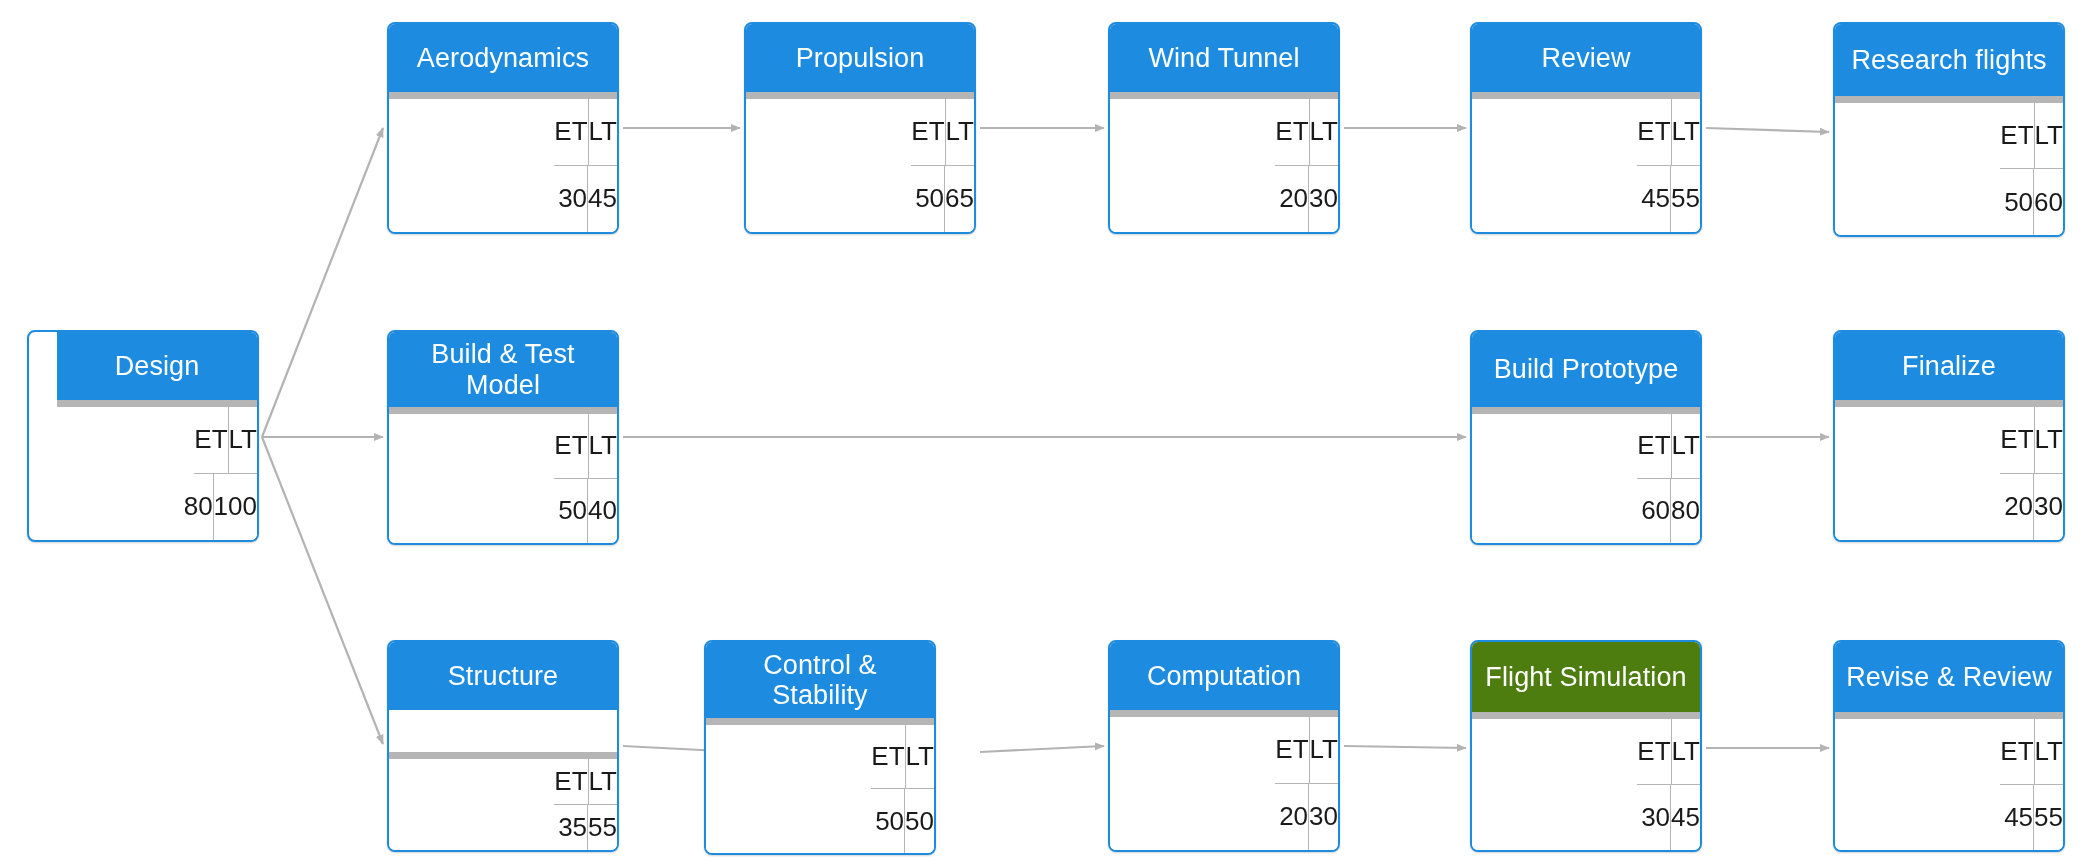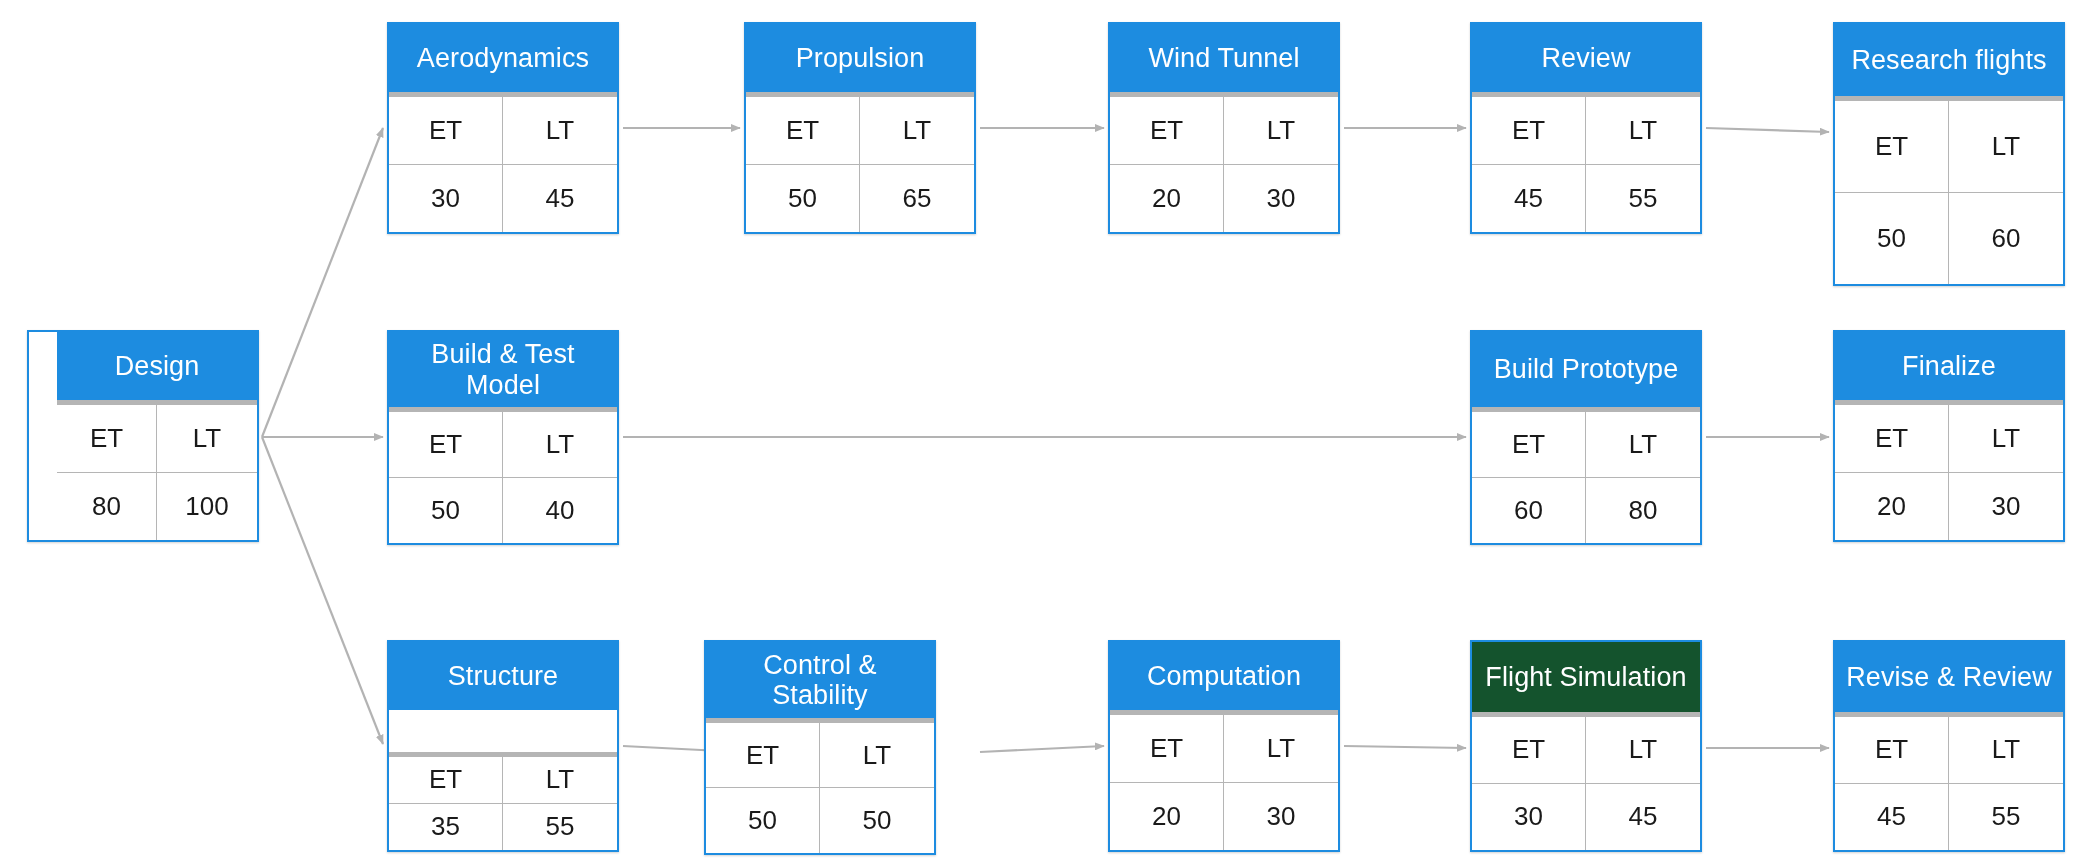--- a/index.html
+++ b/index.html
@@ -23,21 +23,21 @@
     left: 0;
     top: 0;
     width: 2090px;
     height: 862px;
     pointer-events: none;
   }
   .node {
     position: absolute;
     box-sizing: border-box;
     border: 2px solid #1d8ce0;
-    border-radius: 0;
+    border-radius: 8px;
     background: #ffffff;
     overflow: hidden;
     box-shadow: 0 1px 2px rgba(0,0,0,0.18);
     display: flex;
     flex-direction: column;
   }
   .node-header {
     background: #1d8ce0;
     color: #ffffff;
     font-size: 27px;
@@ -71,21 +71,22 @@
     align-items: center;
     justify-content: center;
     font-size: 26px;
     color: #1a1a1a;
     box-sizing: border-box;
   }
   .node-cell.cell-left {
     border-right: 1px solid #b5b5b5;
   }
   .node-body {
-    border-top: 5px solid #4c1d95;
+    border-top: 7px solid #4c1d95;
+    align-items: flex-end;
   }
 </style>
 </head>
 <body>
 
 <div id="canvas">
 
   <svg id="edge-layer" viewBox="0 0 2090 862" width="2090" height="862" xmlns="http://www.w3.org/2000/svg">
     <defs>
       <marker id="arrowhead" markerWidth="10" markerHeight="8" refX="9.2" refY="4" orient="auto" markerUnits="userSpaceOnUse">
@@ -168,21 +169,21 @@
           <div class="node-row row-head" style="border-bottom-color: rgb(181, 181, 181);">
             <div class="node-cell cell-left" style="border-right-color: rgb(181, 181, 181); color: rgb(26, 26, 26);">ET</div>
             <div class="node-cell" style="color: rgb(26, 26, 26);">LT</div>
           </div>
           <div class="node-row row-values">
             <div class="node-cell cell-left" style="border-right-color: rgb(181, 181, 181); color: rgb(26, 26, 26);">45</div>
             <div class="node-cell" style="color: rgb(26, 26, 26);">55</div>
           </div>
         </div>
       </div>
-      <div class="node" style="left: 1833px; top: 22px; width: 232px; height: 264px; border-color: rgb(29, 140, 224); background: rgb(255, 255, 255);">
+      <div class="node" style="left: 1833px; top: 22px; width: 232px; height: 215px; border-color: rgb(29, 140, 224); background: rgb(255, 255, 255);">
         <div class="node-header" style="height: 72px; background: rgb(29, 140, 224); color: rgb(255, 255, 255);">Research flights</div>
         <div class="node-body" style="border-top-color: rgb(181, 181, 181);">
           <div class="node-row row-head" style="border-bottom-color: rgb(181, 181, 181);">
             <div class="node-cell cell-left" style="border-right-color: rgb(181, 181, 181); color: rgb(26, 26, 26);">ET</div>
             <div class="node-cell" style="color: rgb(26, 26, 26);">LT</div>
           </div>
           <div class="node-row row-values">
             <div class="node-cell cell-left" style="border-right-color: rgb(181, 181, 181); color: rgb(26, 26, 26);">50</div>
             <div class="node-cell" style="color: rgb(26, 26, 26);">60</div>
           </div>
@@ -262,21 +263,21 @@
             <div class="node-cell cell-left" style="border-right-color: rgb(181, 181, 181); color: rgb(26, 26, 26);">ET</div>
             <div class="node-cell" style="color: rgb(26, 26, 26);">LT</div>
           </div>
           <div class="node-row row-values">
             <div class="node-cell cell-left" style="border-right-color: rgb(181, 181, 181); color: rgb(26, 26, 26);">20</div>
             <div class="node-cell" style="color: rgb(26, 26, 26);">30</div>
           </div>
         </div>
       </div>
       <div class="node" style="left: 1470px; top: 640px; width: 232px; height: 212px; border-color: rgb(29, 140, 224); background: rgb(255, 255, 255);">
-        <div class="node-header" style="height: 70px; background: #14532d; color: rgb(255, 255, 255);">Flight Simulation</div>
+        <div class="node-header" style="height: 70px; background: #4d7c0f; color: rgb(255, 255, 255);">Flight Simulation</div>
         <div class="node-body" style="border-top-color: rgb(181, 181, 181);">
           <div class="node-row row-head" style="border-bottom-color: rgb(181, 181, 181);">
             <div class="node-cell cell-left" style="border-right-color: rgb(181, 181, 181); color: rgb(26, 26, 26);">ET</div>
             <div class="node-cell" style="color: rgb(26, 26, 26);">LT</div>
           </div>
           <div class="node-row row-values">
             <div class="node-cell cell-left" style="border-right-color: rgb(181, 181, 181); color: rgb(26, 26, 26);">30</div>
             <div class="node-cell" style="color: rgb(26, 26, 26);">45</div>
           </div>
         </div>

